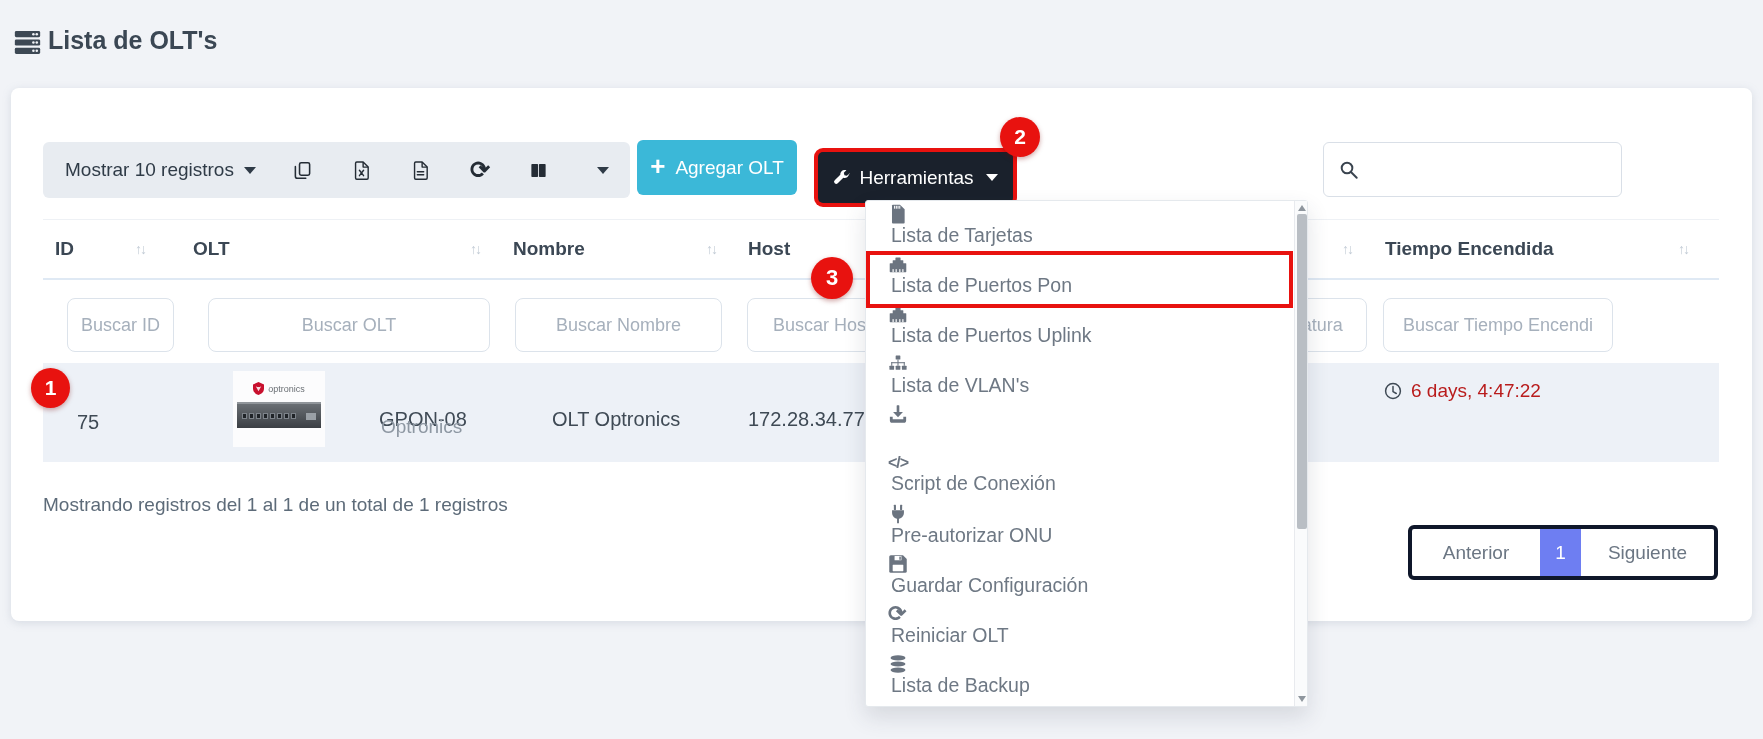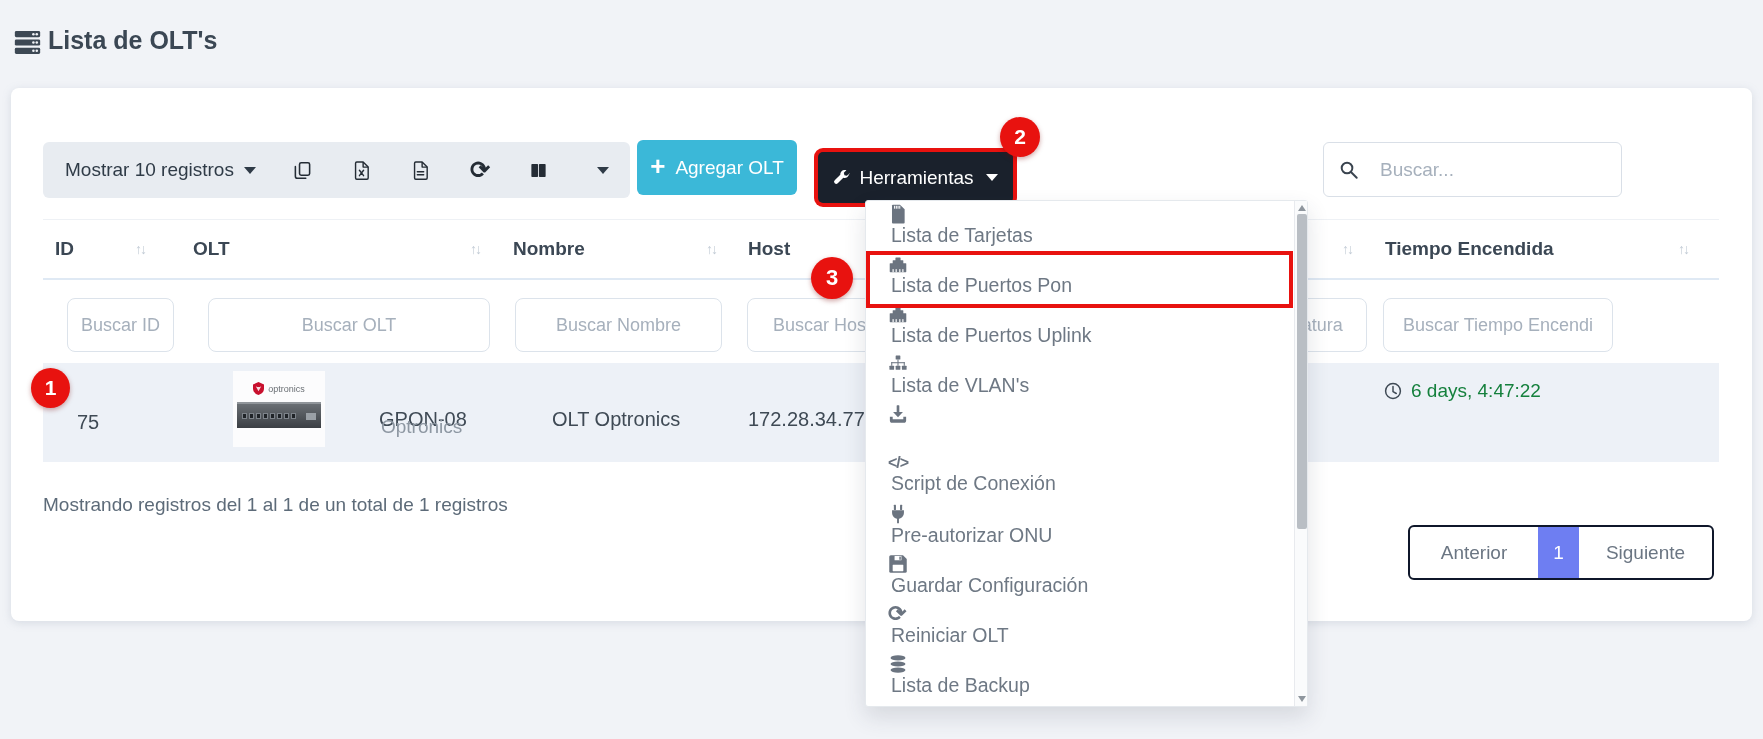--- a/index.html
+++ b/index.html
@@ -67,27 +67,27 @@
   .dev{position:absolute;left:233px;top:371px;width:92px;height:76px;background:#fcfcfd;z-index:2;
        display:flex;flex-direction:column;align-items:center;}
   .dev-logo{margin-top:11px;display:flex;align-items:center;gap:4px;}
   .dev-logo svg{width:11px;height:13px;}
   .dev-logo span{font-size:9px;color:#6a6f74;}
   .dev-unit{margin-top:7px;width:84px;height:26px;background:linear-gradient(#6a6f74,#3a3e43);
             border-top:2px solid #90959a;display:flex;align-items:center;gap:2px;padding:0 5px;box-sizing:border-box;}
   .port{width:5px;height:6px;background:#1f2327;border:1px solid #7d838a;box-sizing:border-box;}
   .dev-chip{margin-left:auto;width:10px;height:7px;background:#9aa0a6;}
   .tiempo-cell{position:absolute;left:1383px;top:380px;display:flex;align-items:center;gap:8px;z-index:2;
-               font-size:19px;color:#15803d;}
+               font-size:19px;color:#b91c1c;}
   .tiempo-cell svg{width:20px;height:20px;color:#3f4a55;}
 
   
   .info{position:absolute;left:43px;top:494px;font-size:19px;color:#5d6b79;z-index:2;}
   .pager{position:absolute;left:1408px;top:525px;height:55px;display:flex;background:#fff;
-         border:2px solid #0f172a;border-radius:6px;box-sizing:border-box;overflow:hidden;z-index:2;}
+         border:4px solid #0f172a;border-radius:6px;box-sizing:border-box;overflow:hidden;z-index:2;}
   .pg{display:flex;align-items:center;justify-content:center;font-size:19px;color:#6b7683;cursor:pointer;}
   .pg-prev{width:128px;}
   .pg-num{width:41px;background:#6e7ef2;color:#fff;}
   .pg-next{width:133px;}
 
   
   .dropdown{position:absolute;left:865px;top:200px;width:443px;height:507px;background:#fff;
             border:1px solid #e5e9ed;box-sizing:border-box;border-radius:3px;
             box-shadow:0 10px 22px rgba(50,60,80,.14);z-index:40;padding-top:3px;}
   .mi{height:50px;display:flex;align-items:flex-start;padding-left:22px;cursor:pointer;flex-direction:column;}
@@ -185,21 +185,20 @@
     </svg>
     <span class="lbl">Herramientas</span>
     <span class="caret"></span>
   </button>
 
   <div class="searchbox">
     <svg viewBox="0 0 512 512" fill="none" stroke="currentColor" stroke-width="48" stroke-linecap="round">
       <circle cx="220" cy="220" r="130"></circle>
       <path d="M316 316L456 456"></path>
     </svg>
-    <input value="" placeholder="Buscar..." style="">
   </div>
 
   <div class="thead-top"></div>
   <div class="thead-bottom"></div>
   <span class="th" style="left:55px;">ID</span>
   <span class="sort" style="left:135px;">↑↓</span>
   <span class="th" style="left:193px;">OLT</span>
   <span class="sort" style="left:470px;">↑↓</span>
   <span class="th" style="left:513px;">Nombre</span>
   <span class="sort" style="left:706px;">↑↓</span>

